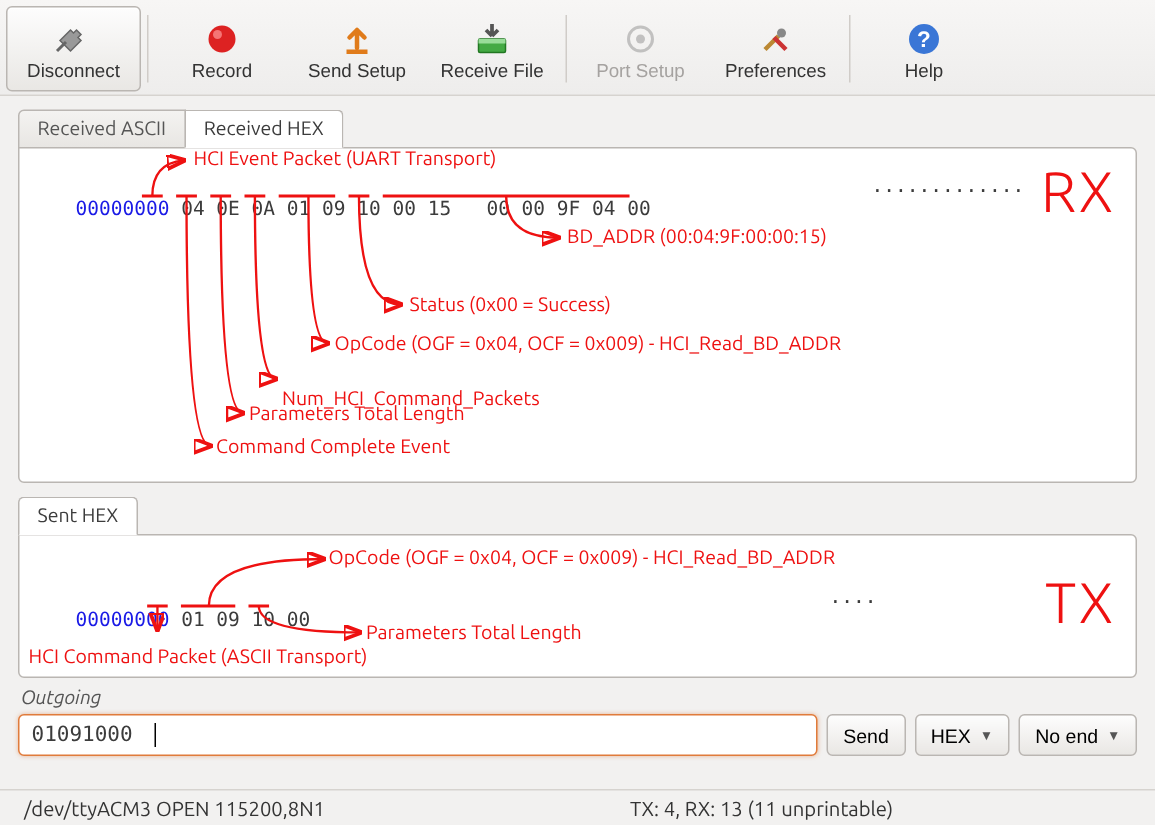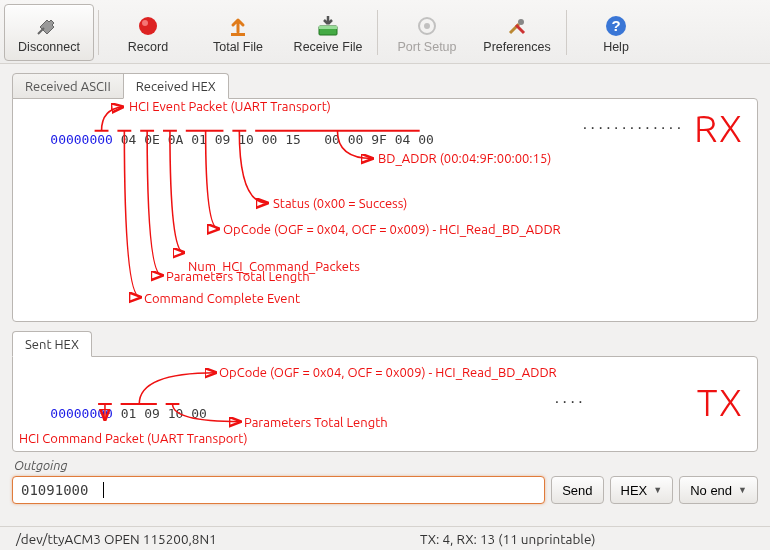--- a/index.html
+++ b/index.html
@@ -176,21 +176,21 @@
     </span>
     <span>Record</span>
   </button>
   <button class="tool-btn">
     <span class="icon">
       <svg width="24" height="24">
           <path d="M12 18 L12 6 M12 6 L7 11 M12 6 L17 11" stroke="#e07b1a" stroke-width="3" fill="none" stroke-linecap="round"></path>
           <rect x="5" y="19" width="14" height="3" fill="#e07b1a"></rect>
         </svg>
     </span>
-    <span>Total File</span>
+    <span>Send Setup</span>
   </button>
   <button class="tool-btn">
     <span class="icon">
       <svg width="26" height="24">
           <rect x="4" y="12" width="18" height="9" rx="1" fill="#4a4" stroke="#272"></rect>
           <rect x="4" y="12" width="18" height="3" fill="#9d9"></rect>
           <path d="M13 2 L13 10 M13 10 L9 6 M13 10 L17 6" stroke="#555" stroke-width="2.5" fill="none"></path>
         </svg>
     </span>
     <span>Receive File</span>
@@ -290,21 +290,21 @@
     <line class="under" x1="80" y1="48" x2="94" y2="48"></line>
     <line class="under" x1="103" y1="48" x2="140" y2="48"></line>
     <line class="under" x1="149" y1="48" x2="163" y2="48"></line>
     <path d="M87 48 L87 64" marker-end="url(#ah2)"></path>
     <path d="M122 48 Q122 16 200 16" marker-end="url(#ah2)"></path>
     <path d="M156 48 Q156 66 225 66" marker-end="url(#ah2)"></path>
   </svg>
 
   <div class="anno" style="left:206px; top:8px;">OpCode (OGF = 0x04, OCF = 0x009) - HCI_Read_BD_ADDR</div>
   <div class="anno" style="left:231px; top:58px;">Parameters Total Length</div>
-  <div class="anno" style="left:6px;   top:74px;">HCI Command Packet (UART Transport)</div>
+  <div class="anno" style="left:6px;   top:74px;">HCI Command Packet (ASCII Transport)</div>
 </div>
 
 <div class="outgoing-wrap">
   <div class="outgoing-label">Outgoing</div>
   <div class="out-row">
     <div class="out-input" style="display:flex;align-items:center;gap:16px;">
       <span>01091000</span>
         <span class="caret-blink"></span>
     </div>
     <button class="small-btn">Send</button>

